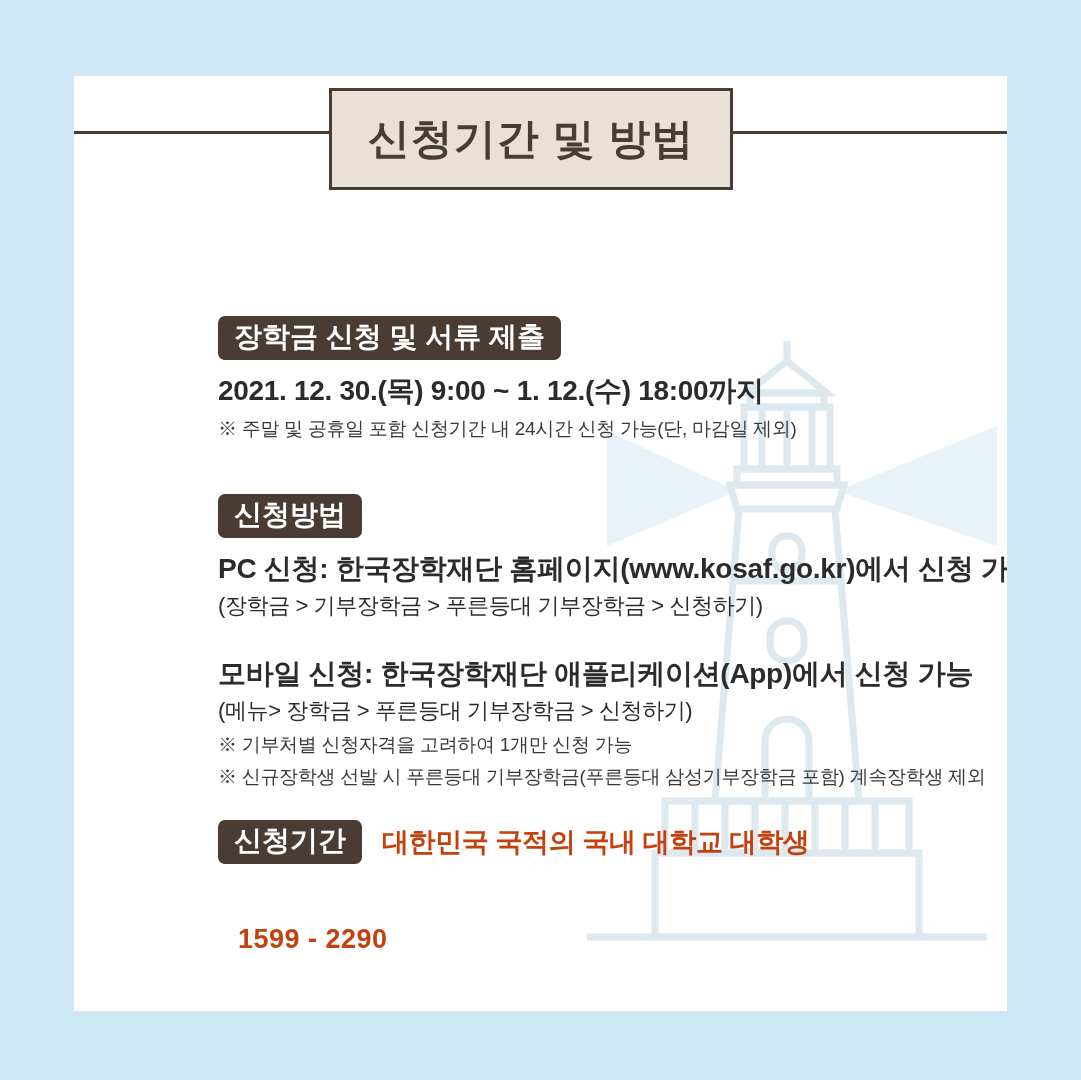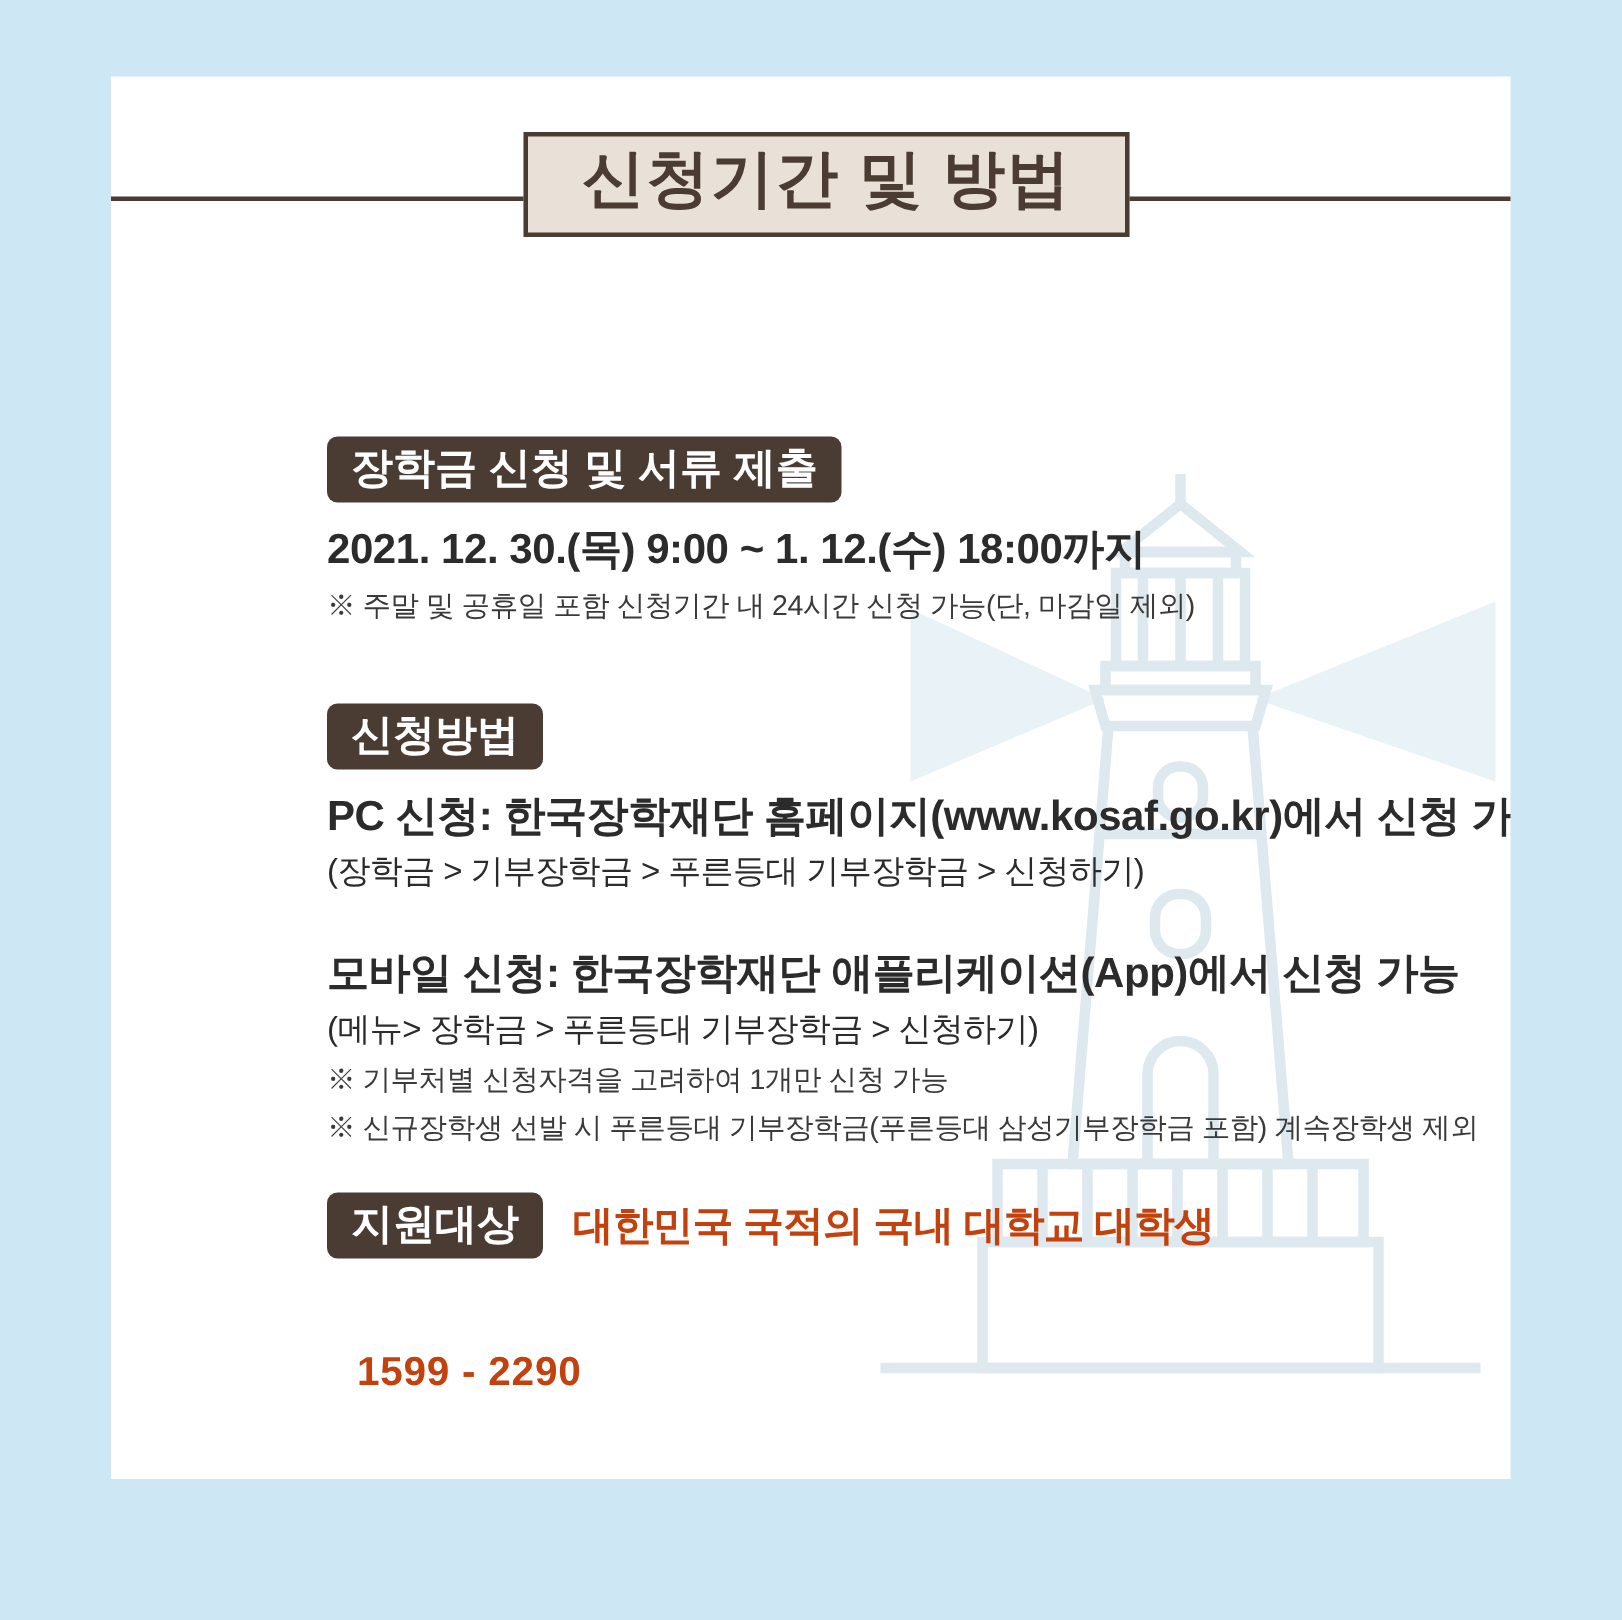--- a/index.html
+++ b/index.html
@@ -15,21 +15,21 @@
   }
   .poster {
     position: relative;
     width: 1081px;
     height: 1080px;
     background: #cde8f4;
   }
   .card {
     position: absolute;
     left: 74px;
-    top: 51px;
+    top: 76px;
     width: 933px;
     height: 935px;
     background: #ffffff;
     overflow: hidden;
   }
 
   
   .lighthouse {
     position: absolute;
     right: 0px;
@@ -43,29 +43,29 @@
   .header-rule {
     position: absolute;
     left: 74px;
     top: 131px;
     width: 933px;
     height: 3px;
     background: #4a3b33;
   }
   .title-box {
     position: absolute;
-    left: 349px;
+    left: 329px;
     top: 88px;
     width: 404px;
-    height: 70px;
+    height: 102px;
     background: #e9e0d7;
     border: 3px solid #4a3b33;
     box-sizing: border-box;
     display: flex;
-    align-items: flex-start;
+    align-items: center;
     justify-content: center;
   }
   .title-box .title-text {
     font-size: 42px;
     font-weight: bold;
     color: #4a3b33;
     letter-spacing: 1px;
   }
 
   
@@ -181,21 +181,21 @@
         <div class="big-line">PC 신청: 한국장학재단 홈페이지(www.kosaf.go.kr)에서 신청 가능</div>
         <div class="sub-line">(장학금 &gt; 기부장학금 &gt; 푸른등대 기부장학금 &gt; 신청하기)</div>
         <div class="gap-2"></div>
         <div class="big-line">모바일 신청: 한국장학재단 애플리케이션(App)에서 신청 가능</div>
         <div class="sub-line">(메뉴&gt; 장학금 &gt; 푸른등대 기부장학금 &gt; 신청하기)</div>
         <div class="note">※ 기부처별 신청자격을 고려하여 1개만 신청 가능</div>
         <div class="note">※ 신규장학생 선발 시 푸른등대 기부장학금(푸른등대 삼성기부장학금 포함) 계속장학생 제외</div>
       </div>
 
       <div class="row">
-        <span class="tag">지원대상</span>
+        <span class="tag">신청기간</span>
         <span class="value">대한민국 국적의 국내 대학교 대학생</span>
       </div>
 
       <div class="row">
       </div>
 
       <div class="row">
         <span class="value phone">1599 - 2290</span>
       </div>
 

